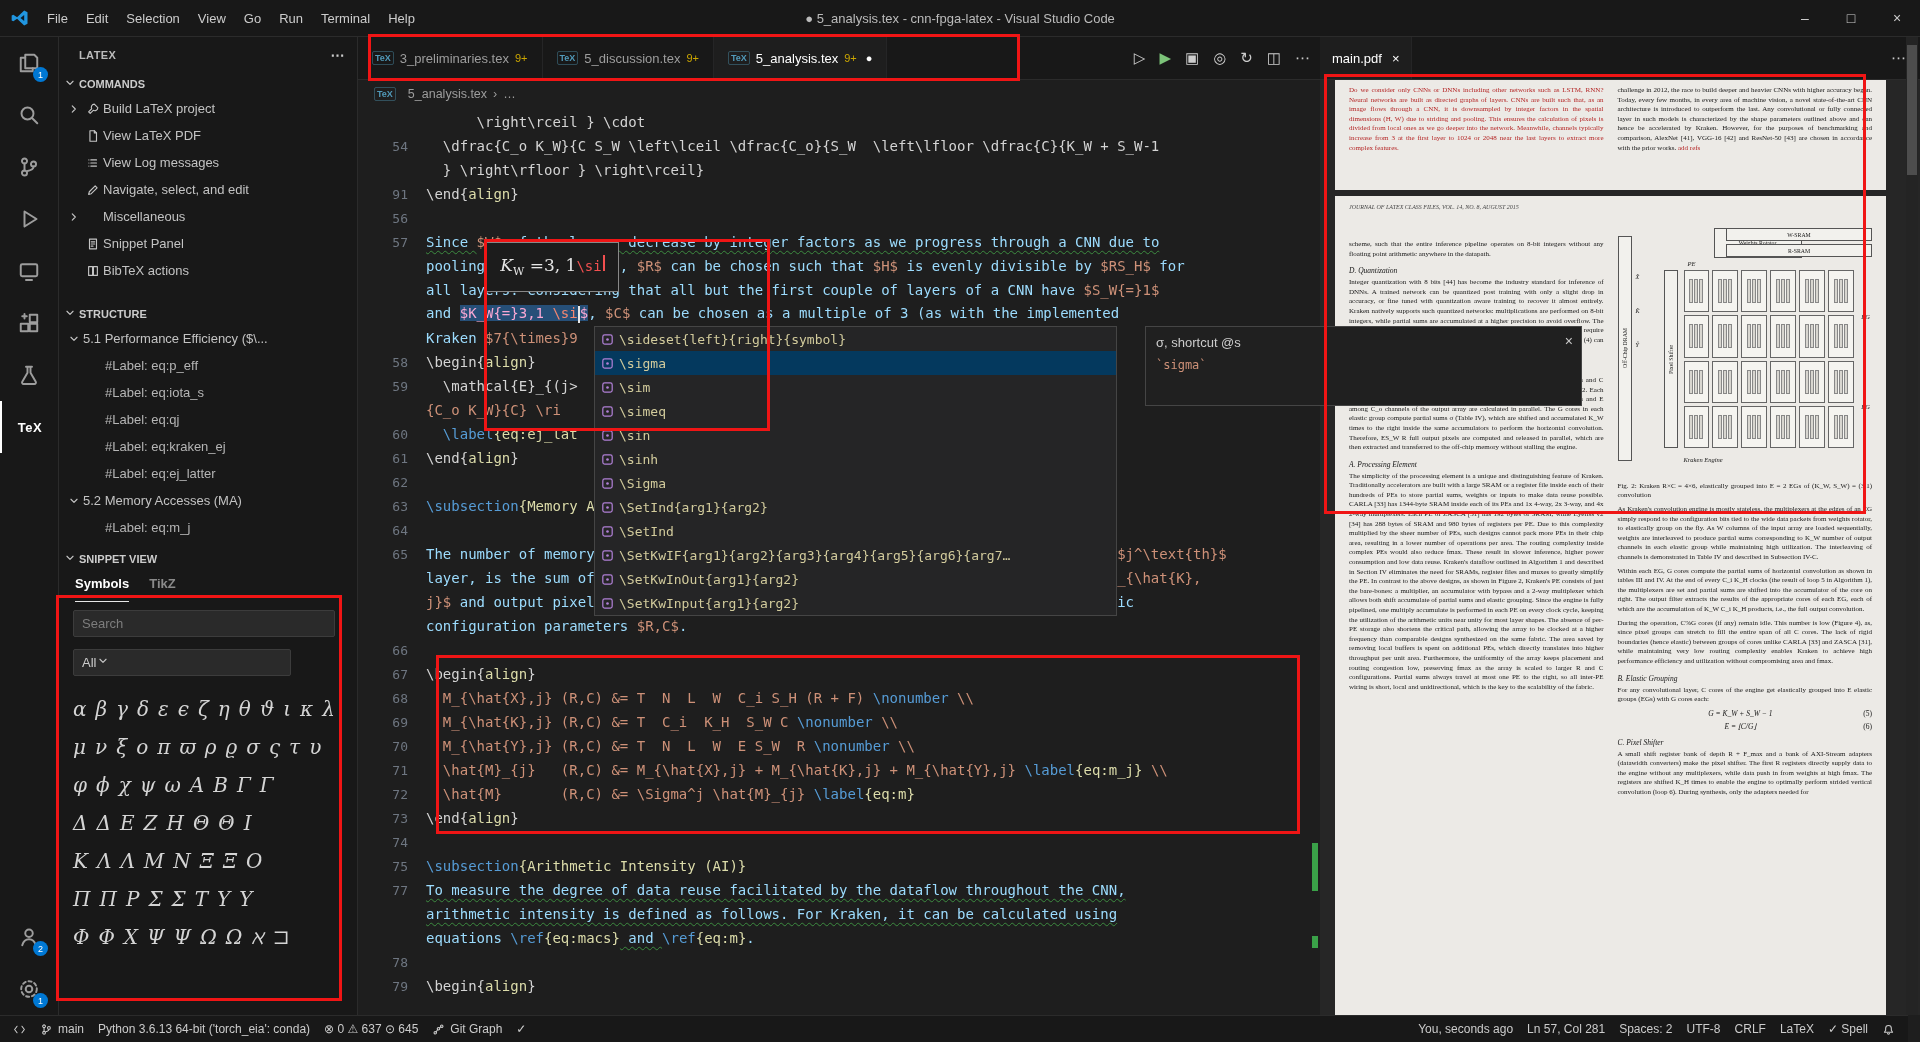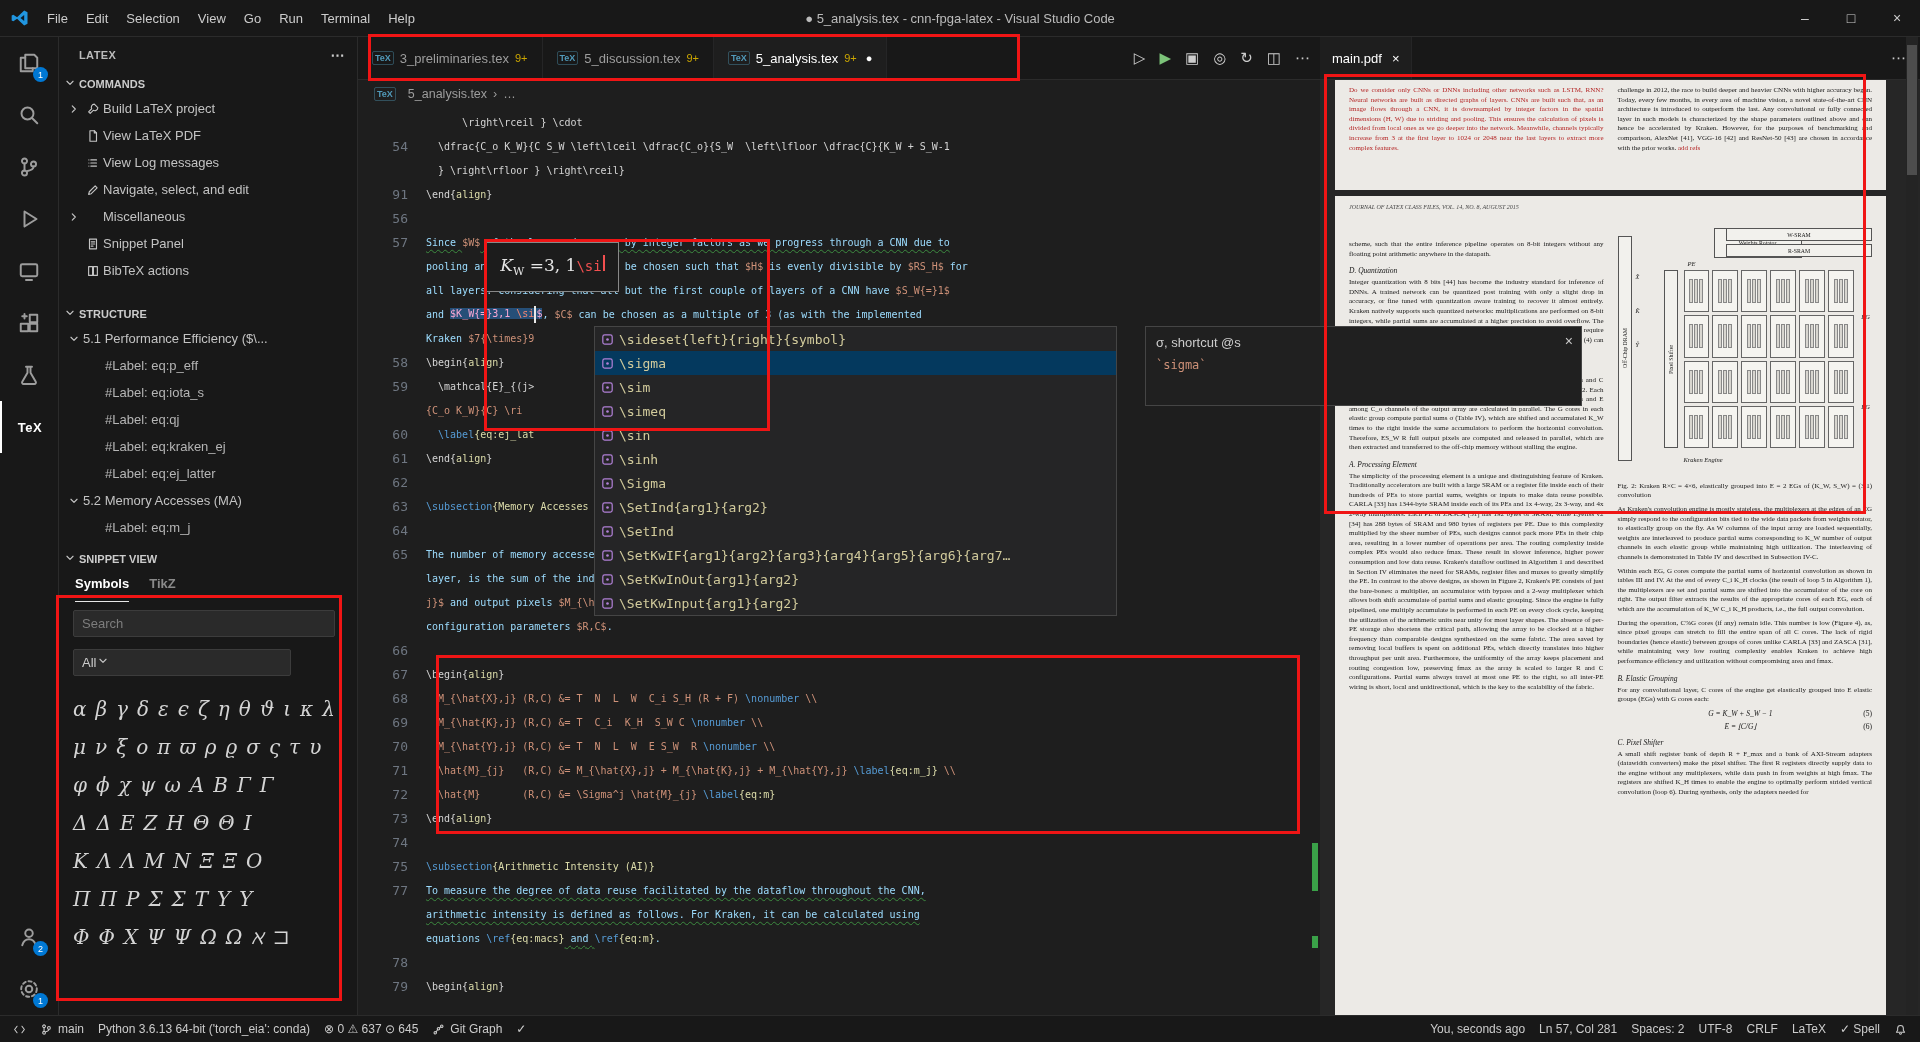--- a/index.html
+++ b/index.html
@@ -66,21 +66,21 @@
   .tex-ic { color:#519aba; font-size:9px; font-weight:bold; margin-right:6px; border:1px solid #519aba66;
     padding:1px 2px; border-radius:2px; }
   .tab-badge { color:#cca700; font-size:11px; margin-left:6px; }
   .dirty { color:#ffffff; margin-left:9px; font-size:11px; }
   .ed-actions { margin-left:auto; display:flex; align-items:center; gap:14px; padding-right:10px; color:#cccccc; }
   .ed-act { font-size:15px; }
   .breadcrumb { height:28px; display:flex; align-items:center; font-size:12.5px; color:#9d9d9d; padding-left:16px; gap:6px; }
   .code-area { flex:1; position:relative; overflow:hidden; padding-top:2px; font-family:"DejaVu Sans Mono", monospace; }
   .code-row { height:24px; display:flex; align-items:center; white-space:pre; }
   .ln { width:50px; text-align:right; color:#6e7681; font-size:13px; padding-right:0; flex:none; }
-  .ctext { padding-left:18px; font-size:10px; }
+  .ctext { padding-left:18px; font-size:14px; }
   .tok.w { color:#d4d4d4; } .tok.c { color:#569cd6; } .tok.m { color:#ce9178; }
   .tok.p { color:#9cdcfe; } .tok.g { color:#dcdcaa; }
   .tok.u { text-decoration:underline wavy #3c8b40 1px; text-underline-offset:3px; }
   .tok.sel { background:#264f78; color:#f9a8d4; }
   .tok.selr { background:#264f78; color:#f48771; }
   .tok.cur { display:inline-block; width:0; border-left:2px solid #e8e8e8; height:17px; vertical-align:middle; }
   .ovr-mark { position:absolute; right:2px; width:6px; background:#3fb950; opacity:.85; }
 
   
   .suggest { position:absolute; left:594px; top:326px; width:523px; background:#252526; border:1px solid #454545;
@@ -134,21 +134,21 @@
     grid-template-columns:repeat(6,1fr); grid-template-rows:repeat(4,1fr); gap:3px; }
   .pe-cell { border:1px solid #666; background:#f5f4f0; display:flex; align-items:center; justify-content:center; gap:1px; }
   .pe-m { width:4px; height:60%; background:#d8d6d0; border:1px solid #888; }
   .fig-label { position:absolute; font-size:6.5px; font-style:italic; }
   .fig-caption { font-size:7px; line-height:9px; text-align:justify; margin-bottom:5px; }
   .tensors { position:absolute; left:18px; top:46px; display:flex; flex-direction:column; gap:28px; font-size:6px; font-style:italic; }
   .pdf-scrollbar { position:absolute; right:2px; top:0; bottom:0; width:12px; background:#242424; }
   .pdf-thumb { position:absolute; left:1px; right:1px; top:8px; height:130px; background:#4d4d4d; }
 
   
-  .statusbar { position:absolute; left:0; right:0; bottom:0; height:27px; background:#181818;
+  .statusbar { position:absolute; left:0; right:12px; bottom:0; height:27px; background:#181818;
     border-top:1px solid #2b2b2b; display:flex; align-items:center; color:#cccccc; font-size:12px; padding:0 6px; }
   .sb-item { display:flex; align-items:center; gap:5px; padding:0 7px; height:100%; white-space:nowrap; }
   .sb-right { margin-left:auto; display:flex; height:100%; }
 
   
   .anno { position:absolute; border:3px solid #f01515; z-index:40; pointer-events:none; }
 </style>
 </head>
 <body>
 

